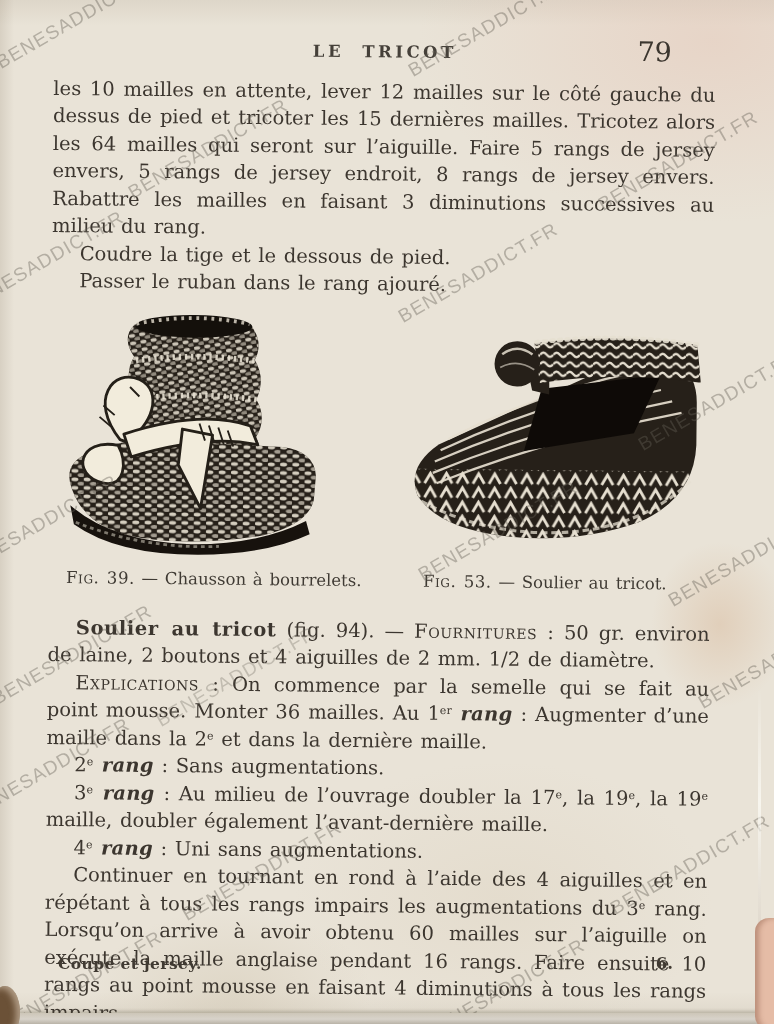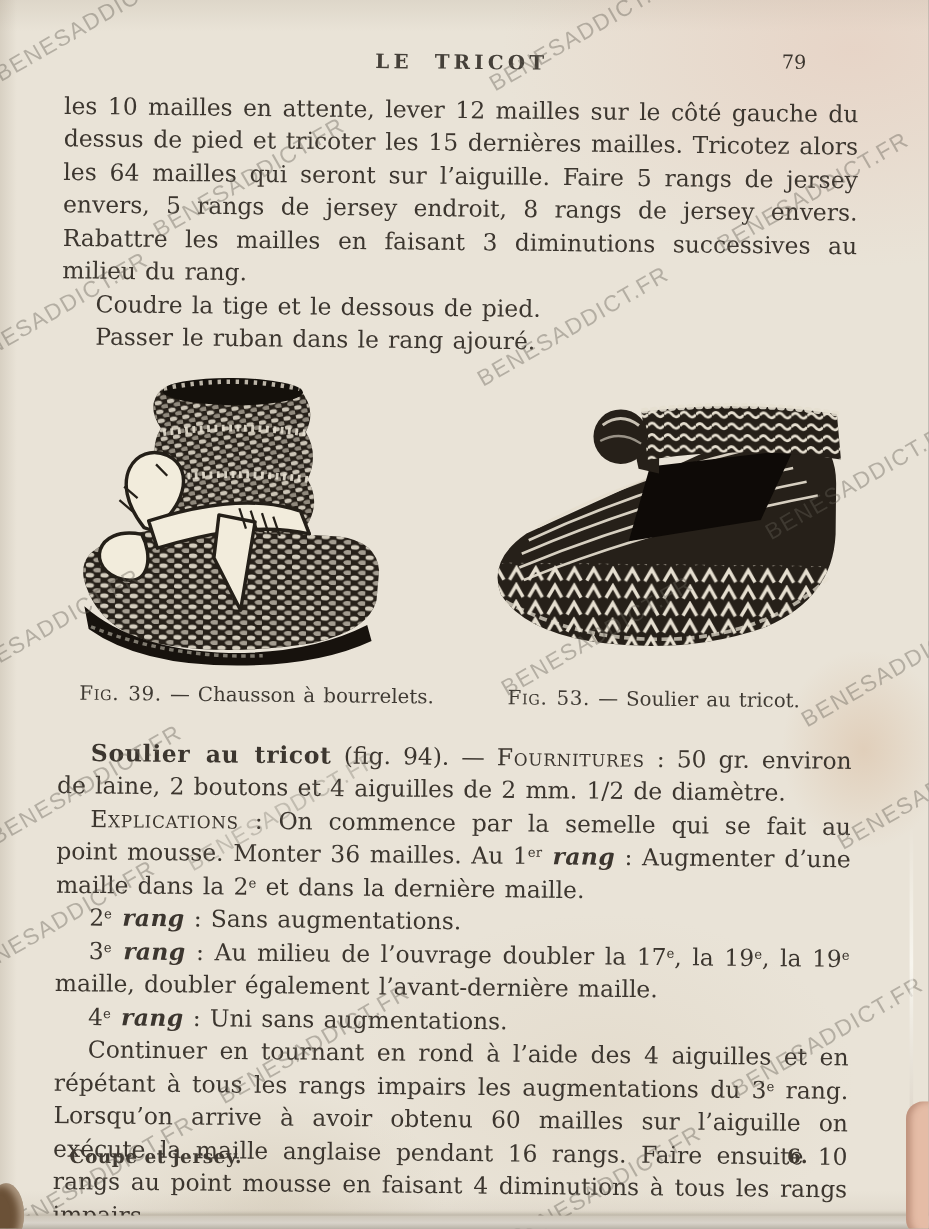--- a/index.html
+++ b/index.html
@@ -16,21 +16,21 @@
       linear-gradient(180deg, rgba(140,125,100,.12), rgba(140,125,100,0) 26px),
       #e9e3d7;
   }
   .sheet {
     position:absolute; left:54px; top:34px; width:662px; z-index:1;
     color:#3c362f; font-size:19.5px; line-height:27.5px; word-spacing:1.5px;
     transform:rotate(0.6deg); transform-origin:8px 0;
   }
   .hdr { position:relative; text-align:center; margin-bottom:12px; }
   .title { font-size:16.5px; font-weight:600; letter-spacing:3.5px; word-spacing:9px; color:#454039; }
-  .pnum { position:absolute; right:44px; top:-2px; font-size:16px; color:#3c362f; }
+  .pnum { position:absolute; right:44px; top:-2px; font-size:27px; color:#3c362f; }
   p { margin:0; text-align:justify; }
   .ind { text-indent:28px; }
   .sect { margin-top:26px; }
   .lead { font-weight:700; letter-spacing:.6px; word-spacing:3px; }
   .sc { font-variant:small-caps; letter-spacing:.6px; }
   i { letter-spacing:.3px;font-weight:bold; }
   sup { font-size:11px; line-height:0; vertical-align:6px; }
   .figrow { display:flex; justify-content:space-between; align-items:flex-end; margin-top:12px; padding:0 6px; }
   .caprow { display:flex; margin-top:11px; }
   .cap { width:50%; text-align:center; font-size:16.5px; line-height:20px; color:#3f3a33; }

